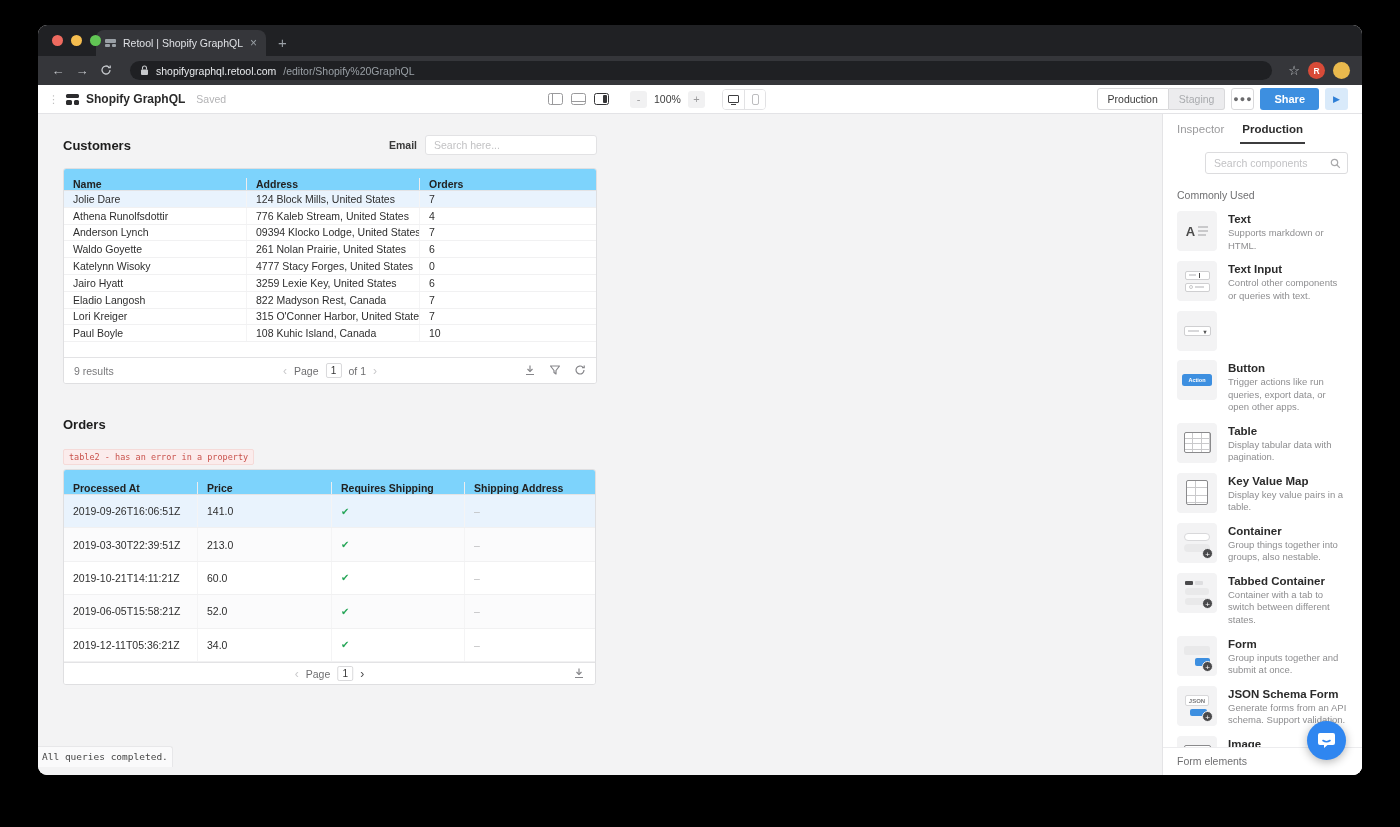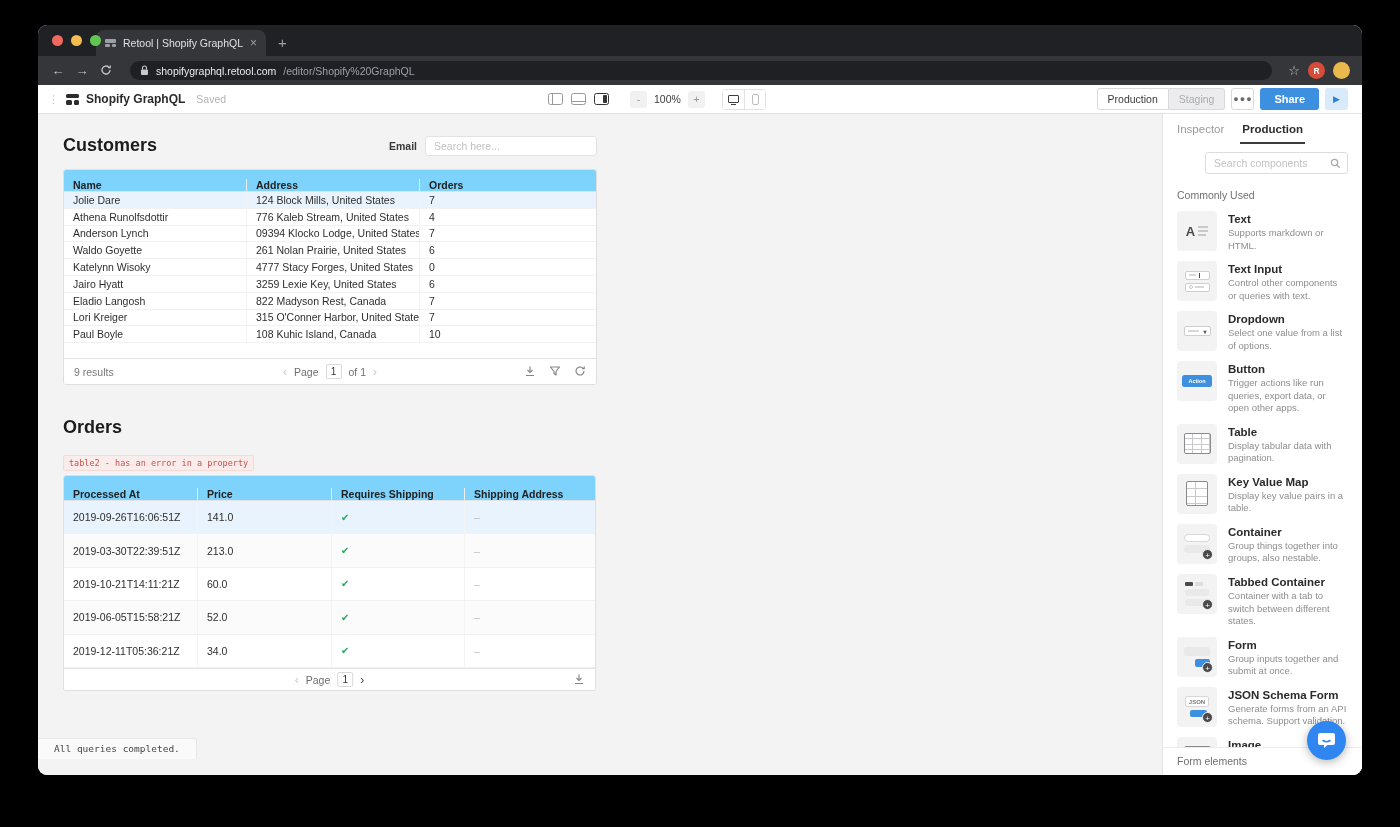--- a/index.html
+++ b/index.html
@@ -80,21 +80,21 @@
               display:flex; align-items:center; justify-content:center; }
 
   
   .appbody { flex:1; display:flex; position:relative; min-height:0; }
   .canvas { flex:1; background:#f3f3f4; position:relative; min-width:0; }
 
   .widget { position:absolute; }
   .customers-widget { left:25px; top:21px; width:534px; }
   .orders-widget { left:25px; top:303px; width:533px; }
   .w-titlerow { display:flex; justify-content:space-between; align-items:center; }
-  .w-title { font-size:18px; font-weight:bold; color:#1c1c1c; }
+  .w-title { font-size:13px; font-weight:bold; color:#1c1c1c; }
   .search-wrap { display:flex; align-items:center; }
   .s-label { font-size:10.5px; font-weight:bold; color:#3a3a3a; margin-right:8px; }
   .s-input { width:172px; height:20px; border:1px solid #e2e2e4; border-radius:3px; font-size:10.5px;
              padding:0 8px; color:#333; background:#fff; outline:none; font-family:inherit; }
   .s-input::placeholder, .sb-search input::placeholder { color:#c2c2c4; }
 
   .error-badge { display:inline-block; font-family:"DejaVu Sans Mono", monospace; font-size:8.5px; color:#c9524c;
                  background:#fbecec; border:1px solid #f5dad8; padding:2px 5px; border-radius:2px; margin:17px 0 4px; }
 
   .table { background:#fff; border:1px solid #dfdfe1; border-radius:3px; display:flex; flex-direction:column; overflow:hidden; }
@@ -122,22 +122,22 @@
   .o-table .t-footer { height:23px; }
   .results { font-size:10.5px; color:#7a7a7c; }
   .pager { position:absolute; left:50%; transform:translateX(-50%); display:flex; align-items:center;
            gap:7px; font-size:10.5px; color:#6e6e70; }
   .pg-arrow { color:#c9c9cb; font-size:12px; line-height:1; }
   .pg-arrow.enabled { color:#4a4a4c; }
   .pg-box { min-width:16px; height:15px; border:1px solid #d9d9db; border-radius:2px; background:#fff;
             display:flex; align-items:center; justify-content:center; font-size:10px; color:#333; padding:0 3px; }
   .t-icons { margin-left:auto; display:flex; gap:13px; align-items:center; }
 
-  .statusbar { position:absolute; left:0; bottom:16px; background:#fafafb; border-top:1px solid #e7e7e9;
-               border-right:1px solid #e7e7e9; border-radius:0 3px 0 0; padding:4px 16px 5px;
+  .statusbar { position:absolute; left:0; bottom:8px; background:#fafafb; border-top:1px solid #e7e7e9;
+               border-right:1px solid #e7e7e9; border-radius:0 3px 0 0; padding:4px 4px 5px;
                font-family:"DejaVu Sans Mono", monospace; font-size:9.5px; color:#454545; }
 
   
   .sidebar { width:200px; background:#fff; border-left:1px solid #e4e4e6; position:relative; flex:none; overflow:hidden; }
   .sb-tabs { display:flex; gap:18px; padding:0 14px; height:30px; align-items:center; }
   .sb-tab { font-size:11.5px; color:#9b9b9d; position:relative; height:100%; display:flex; align-items:center; }
   .sb-tab.active { color:#2e2e2e; font-weight:bold; }
   .sb-tab.active::after { content:''; position:absolute; left:-2px; right:-2px; bottom:0; height:2px; background:#3c3c3e; }
   .sb-search { margin:8px 14px 0; position:relative;padding-left:28px; }
   .sb-search input { width:100%; height:22px; border:1px solid #dcdcde; border-radius:3px; padding:0 24px 0 8px;
@@ -473,24 +473,20 @@
                 <div class="sb-desc">Control other components or queries with text.</div>
               </div>
             </div>
             <div class="sb-item">
               <div class="sb-icon">
                 <span style="width:27px;height:10px;border:1px solid #cfcfd1;border-radius:2px;background:#fff;display:flex;align-items:center;justify-content:space-between;padding:0 3px;">
                   <i style="width:11px;height:1.5px;background:#d8d8da;"></i>
                   <b style="font-size:6px;color:#555;">▾</b>
                 </span>
               </div>
-              <div class="sb-text">
-                <div class="sb-name">Dropdown</div>
-                <div class="sb-desc">Select one value from a list of options.</div>
-              </div>
             </div>
             <div class="sb-item">
               <div class="sb-icon">
                 <span style="background:#3d8fe0;color:#fff;font-size:5.5px;font-weight:bold;padding:3px 6px;border-radius:2.5px;">Action</span>
               </div>
               <div class="sb-text">
                 <div class="sb-name">Button</div>
                 <div class="sb-desc">Trigger actions like run queries, export data, or open other apps.</div>
               </div>
             </div>

